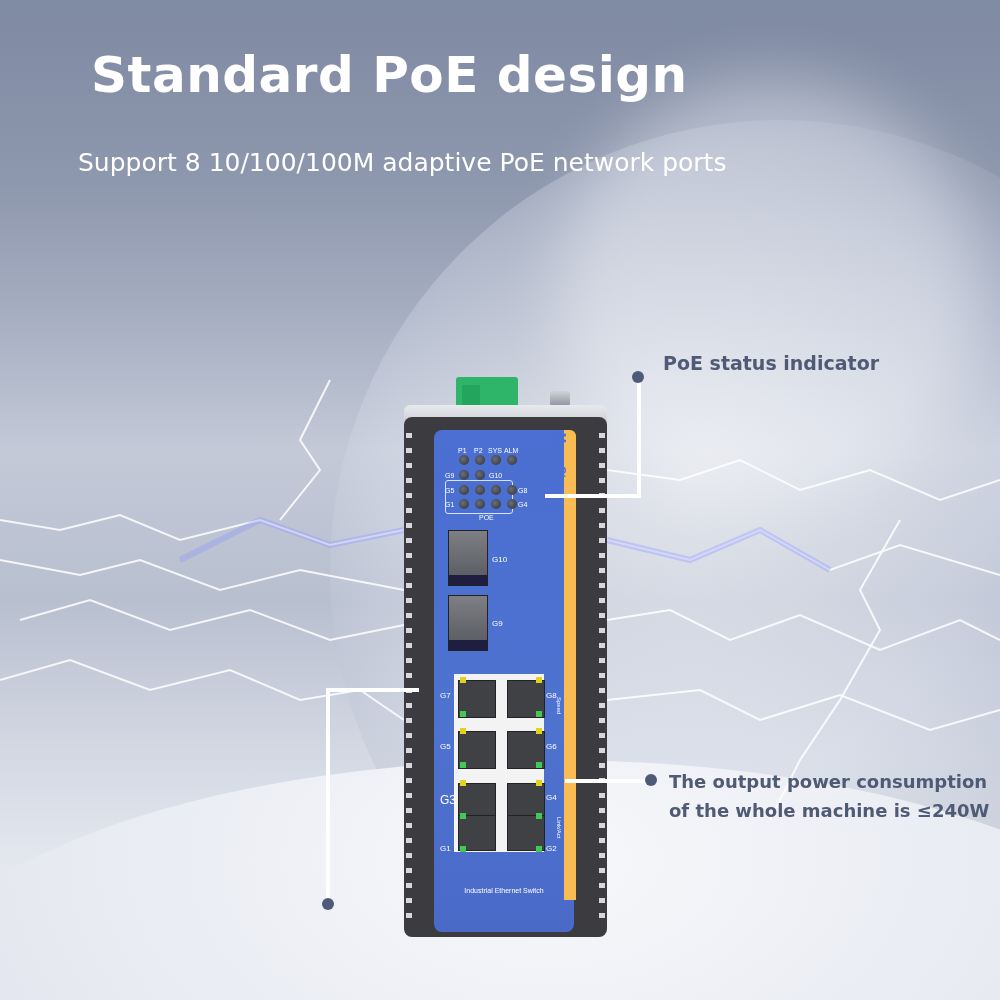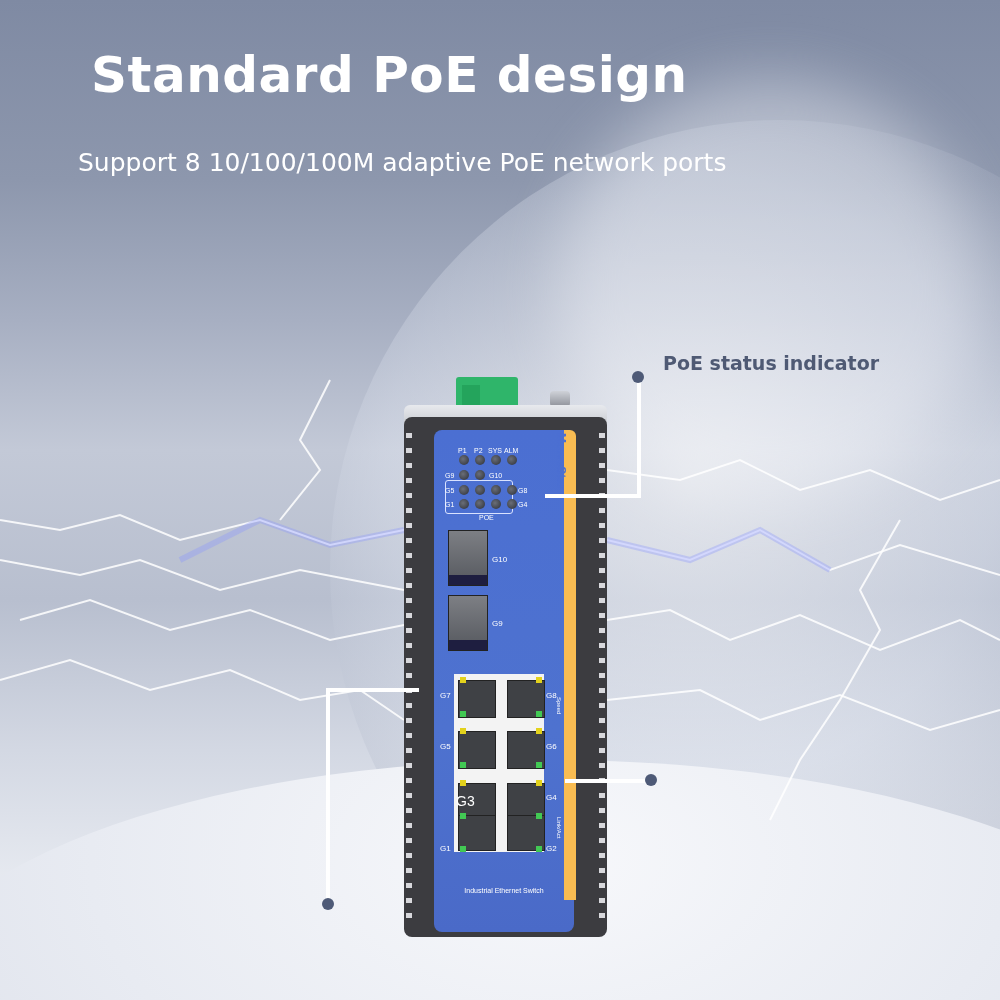--- a/index.html
+++ b/index.html
@@ -149,36 +149,40 @@
     <div class="ledg" style="left:132px;top:367px;"></div>
     <div class="ledy" style="left:56px;top:385px;"></div>
     <div class="ledy" style="left:132px;top:385px;"></div>
     <div class="ledg" style="left:56px;top:418px;"></div>
     <div class="ledg" style="left:132px;top:418px;"></div>
     <div class="ledg" style="left:56px;top:451px;"></div>
     <div class="ledg" style="left:132px;top:451px;"></div>
 
     <span class="lbl" style="left:36px;top:296px;font-size:8px;">G7</span>
     <span class="lbl" style="left:36px;top:347px;font-size:8px;">G5</span>
-    <span class="lbl" style="left:36px;top:398px;font-size:14px;margin-left:16px;">G3</span>
+    <span class="lbl" style="left:36px;top:398px;font-size:12px;">G3</span>
     <span class="lbl" style="left:36px;top:449px;font-size:8px;">G1</span>
     <span class="lbl" style="left:142px;top:296px;font-size:8px;">G8</span>
     <span class="lbl" style="left:142px;top:347px;font-size:8px;">G6</span>
     <span class="lbl" style="left:142px;top:398px;font-size:8px;">G4</span>
     <span class="lbl" style="left:142px;top:449px;font-size:8px;">G2</span>
     <span class="lbl" style="left:152px;top:302px;writing-mode:vertical-rl;font-size:6px;">Speed</span>
     <span class="lbl" style="left:152px;top:422px;writing-mode:vertical-rl;font-size:6px;">Link/Act</span>
 
     <div class="footer-lbl">Industrial Ethernet Switch</div>
   </div>
 
   <div class="line" style="left:637px;top:378px;width:4px;height:118px;"></div>
   <div class="line" style="left:545px;top:494px;width:96px;height:4px;"></div>
   <div class="dot" style="left:632px;top:371px;"></div>
   <div class="callout c1">PoE status indicator</div>
 
   <div class="line" style="left:565px;top:779px;width:82px;height:4px;"></div>
   <div class="dot" style="left:645px;top:774px;"></div>
+  <div class="callout c2">
+    <div>The output power consumption</div>
+    <div>of the whole machine is ≤240W</div>
+  </div>
 
   <div class="line" style="left:326px;top:688px;width:93px;height:4px;"></div>
   <div class="line" style="left:326px;top:688px;width:4px;height:212px;"></div>
   <div class="dot" style="left:322px;top:898px;"></div>
 </div>
 
 </body></html>

